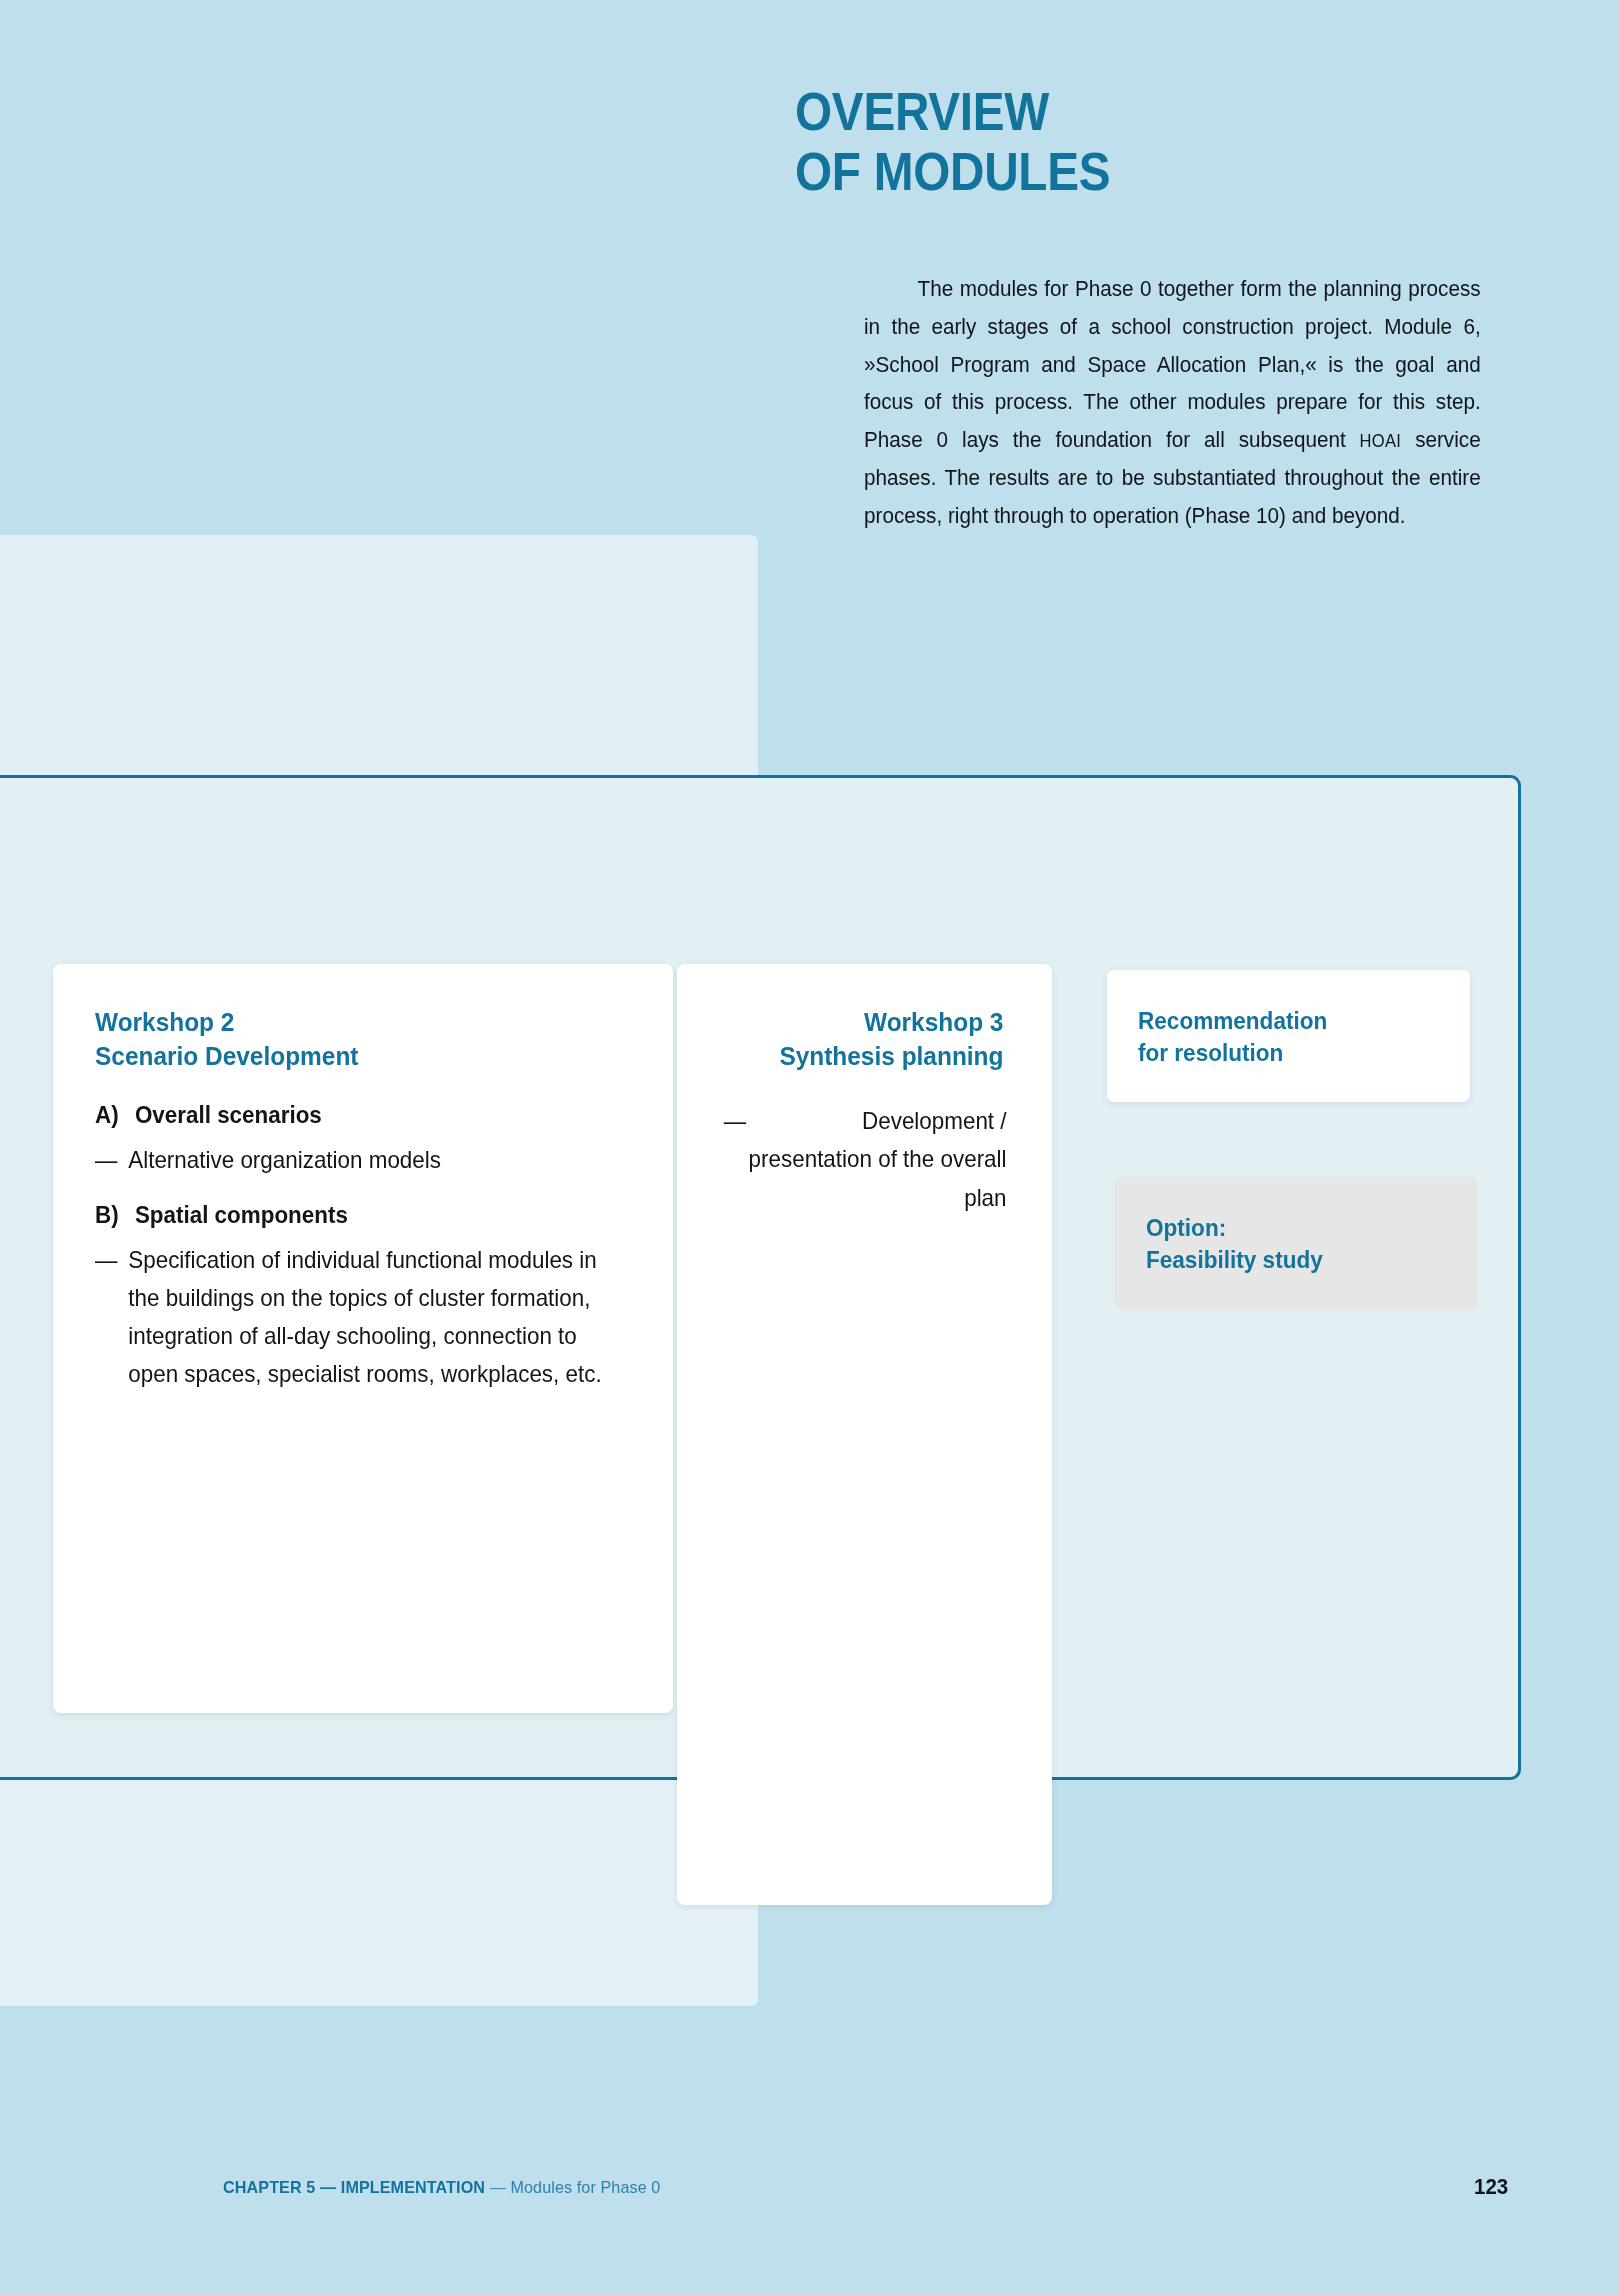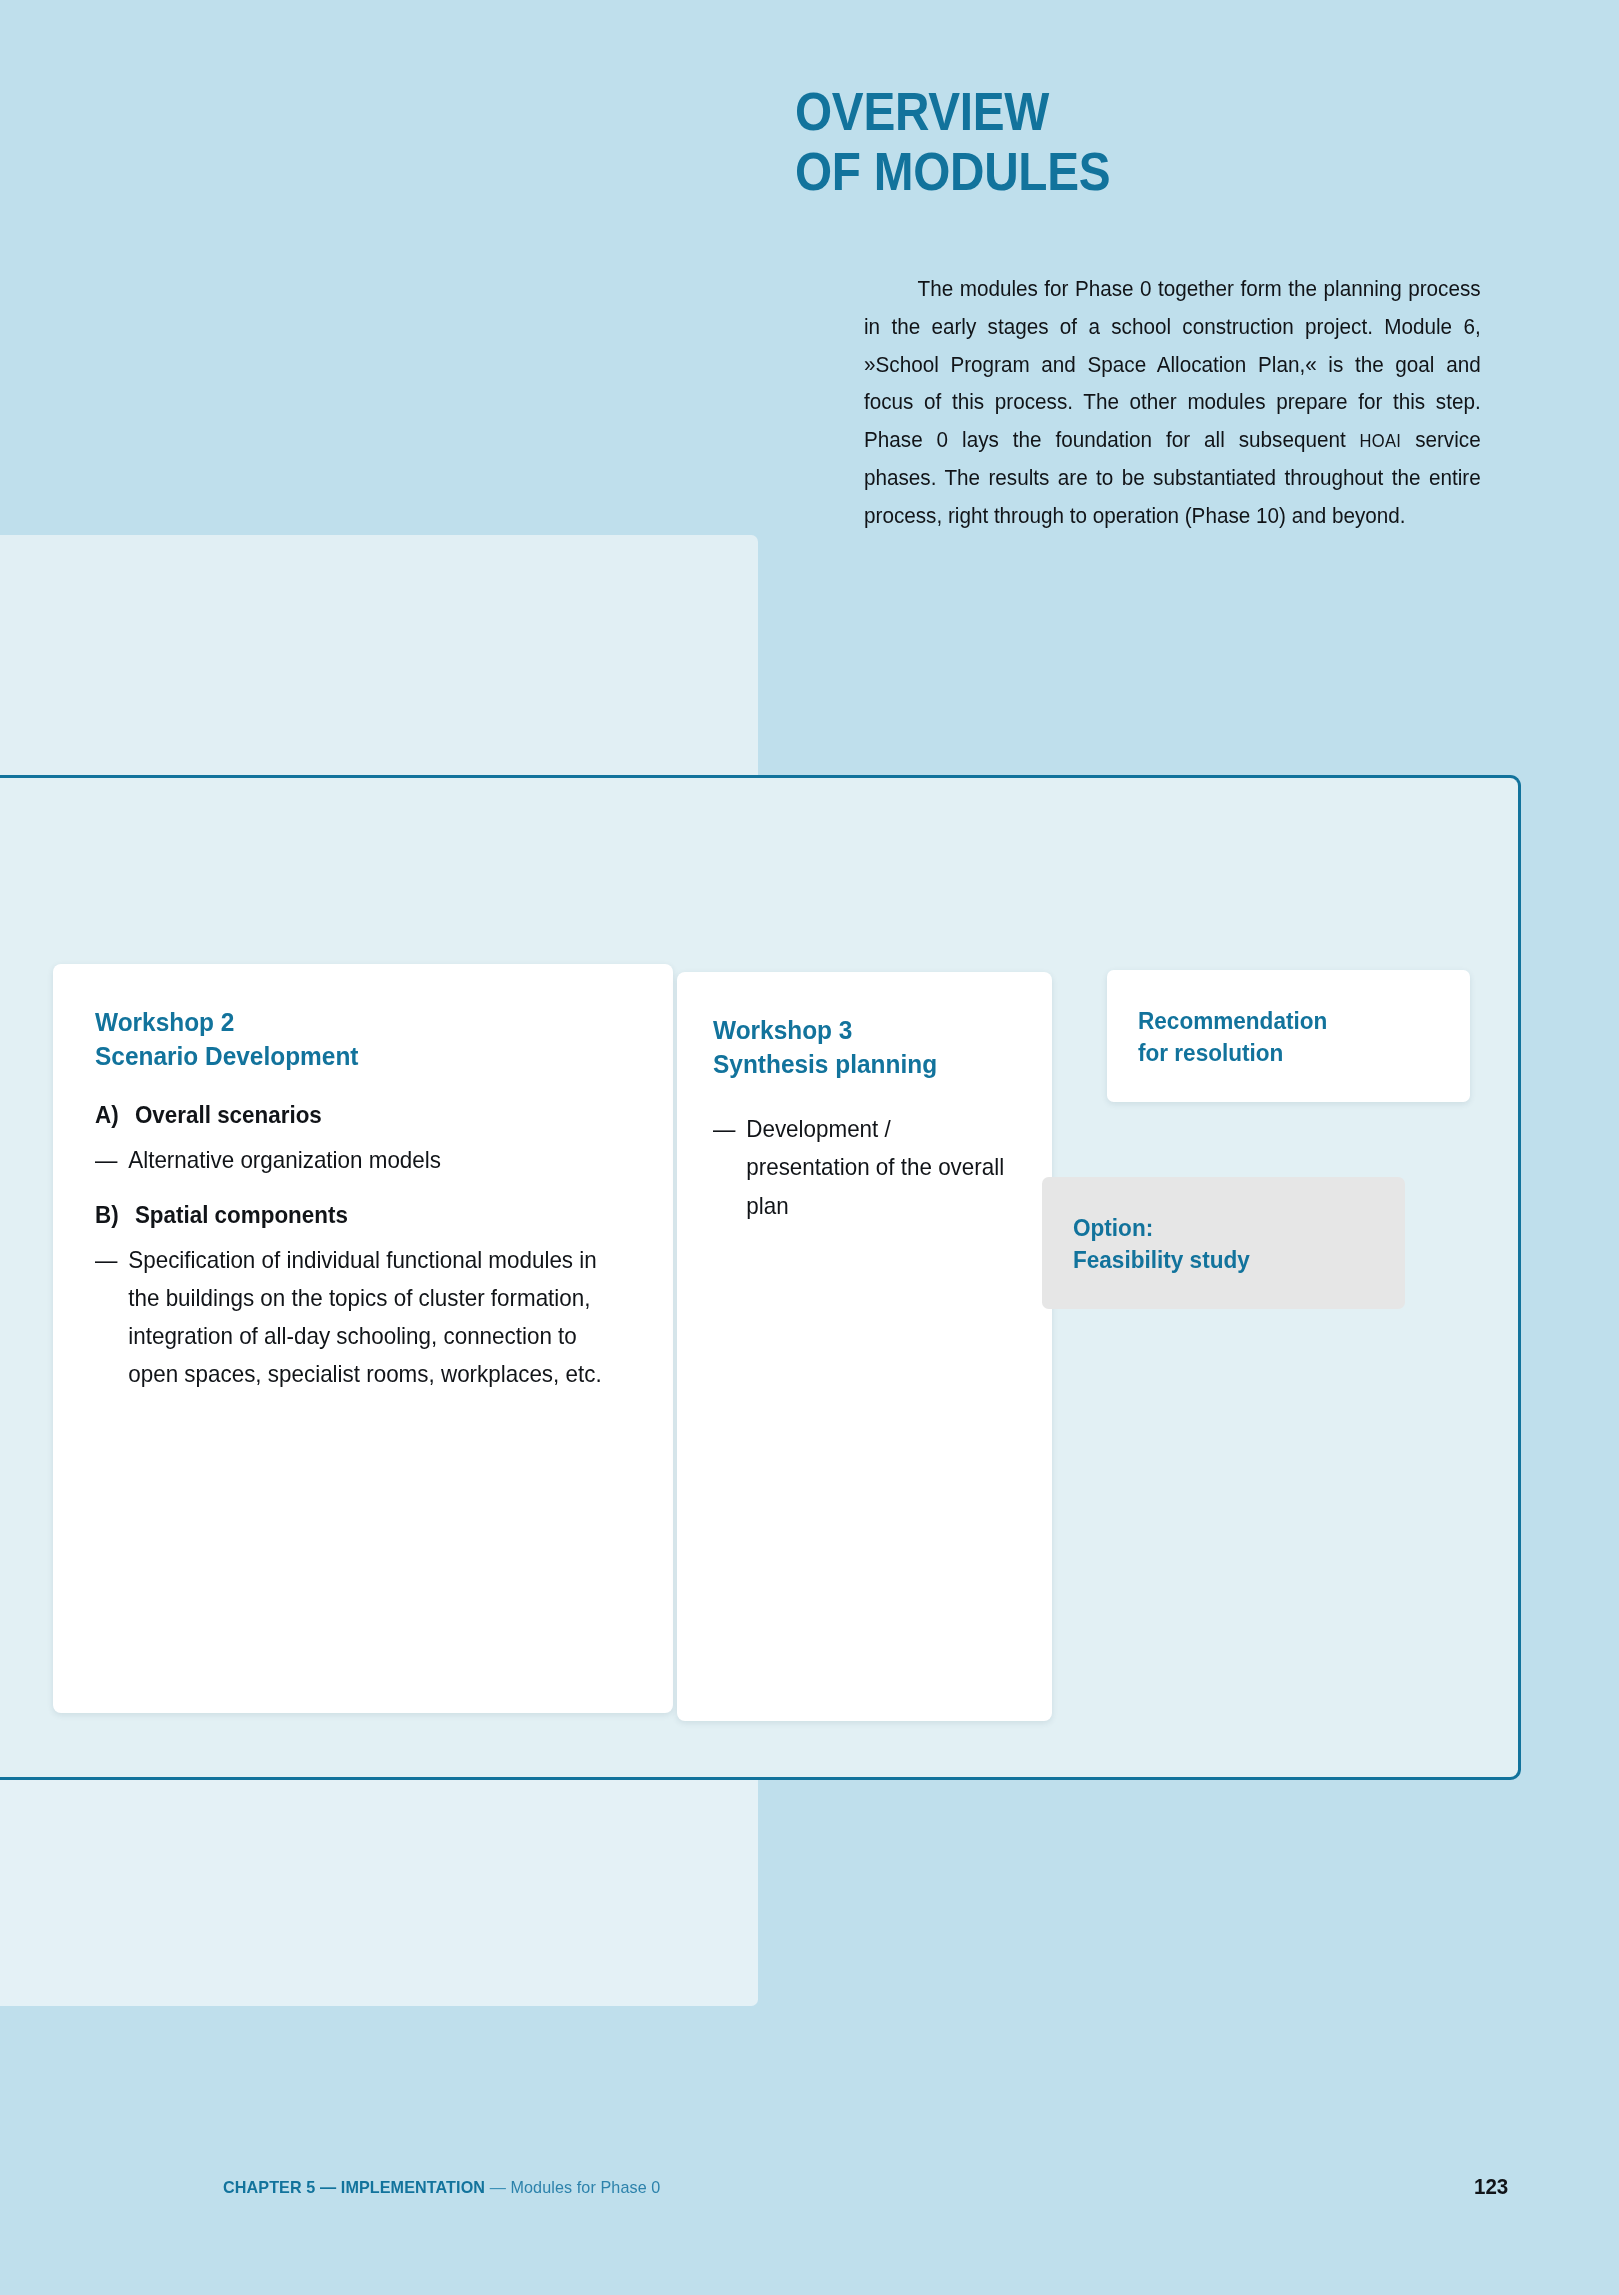--- a/index.html
+++ b/index.html
@@ -80,21 +80,21 @@
     left:53px; top:964px;
     width:1417px; height:742px;
   }
   .card{
     position:absolute;
     background:#fff;
     border-radius:8px;
     box-shadow:0 2px 6.7px rgba(20,60,80,.10);
   }
   .card-1{ left:0;     top:0; width:620px;  height:749px; }
-  .card-2{ left:624px; top:8px; width:375px;  height:749px; }
+  .card-2{ left:624px; top:0; width:375px;  height:941px;text-align:right; }
 
   .card-inner{ padding:42px 40px 27px 42px; }
   .card-2 .card-inner{ padding:42px 30px 27px 36px; }
 
   .ws-title{
     color:#12739c;
     font-weight:bold;
     font-size:26px;
     line-height:1.30;
     margin-bottom:28px;
@@ -135,21 +135,21 @@
     border-radius:6.7px;
     padding:35px 31px;
   }
   .rbox-rec{
     left:1107px; top:970px;
     width:363px; height:132px;
     background:#ffffff;
     box-shadow:0 2px 6.7px rgba(20,60,80,.10);
   }
   .rbox-opt{
-    left:1042px; top:1177px;
+    left:1115px; top:1177px;
     width:363px; height:132px;
     background:#e6e6e6;
   }
   .rbox .rtext{
     color:#12739c;
     font-weight:bold;
     font-size:24px;
     line-height:1.32;
     transform:scaleX(0.94);
     transform-origin:left top;

